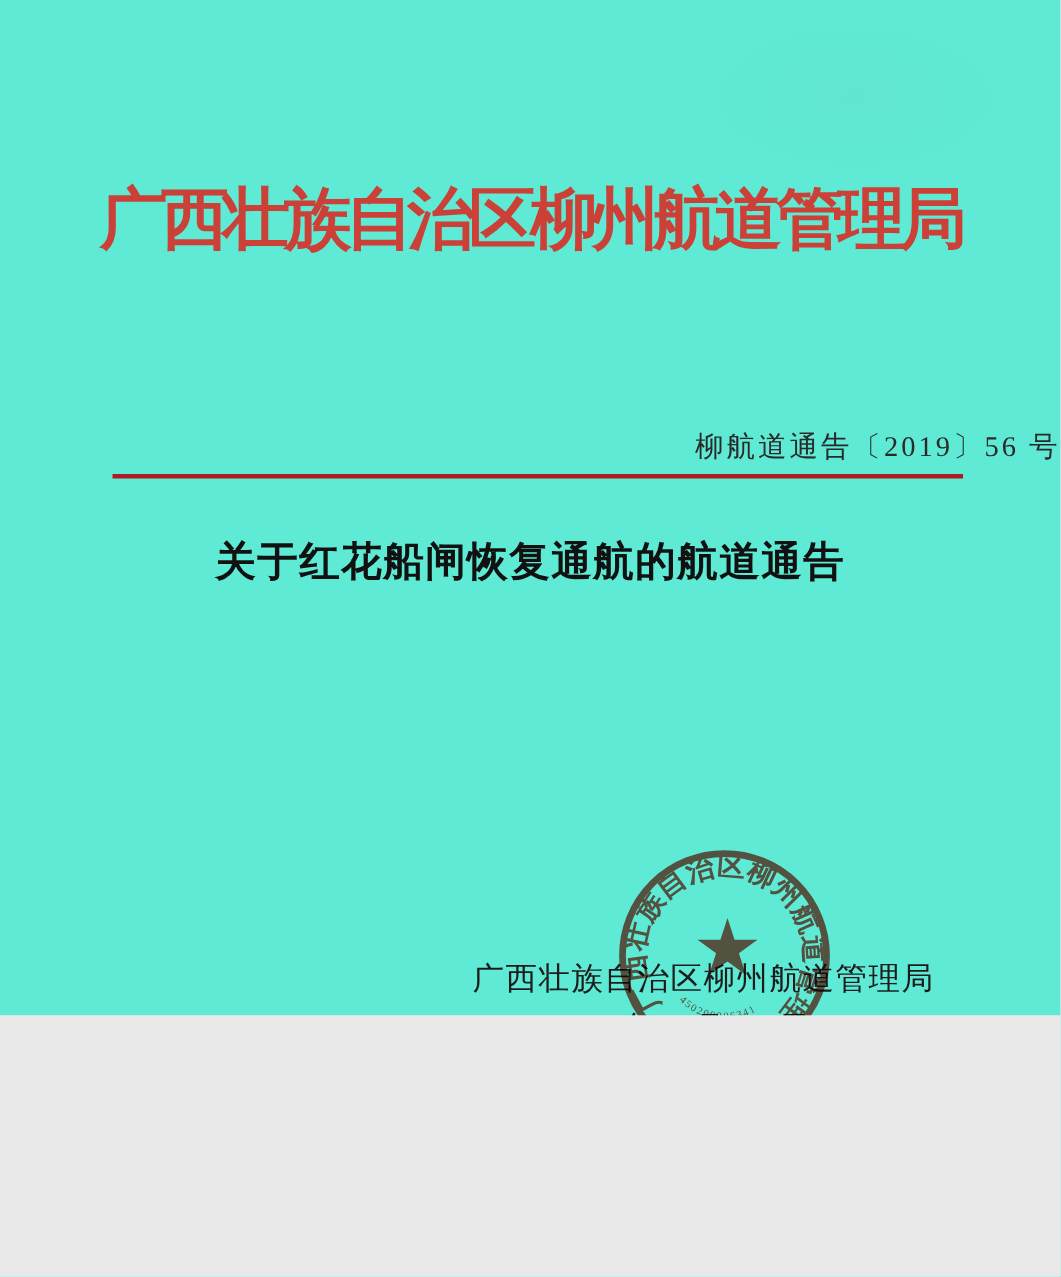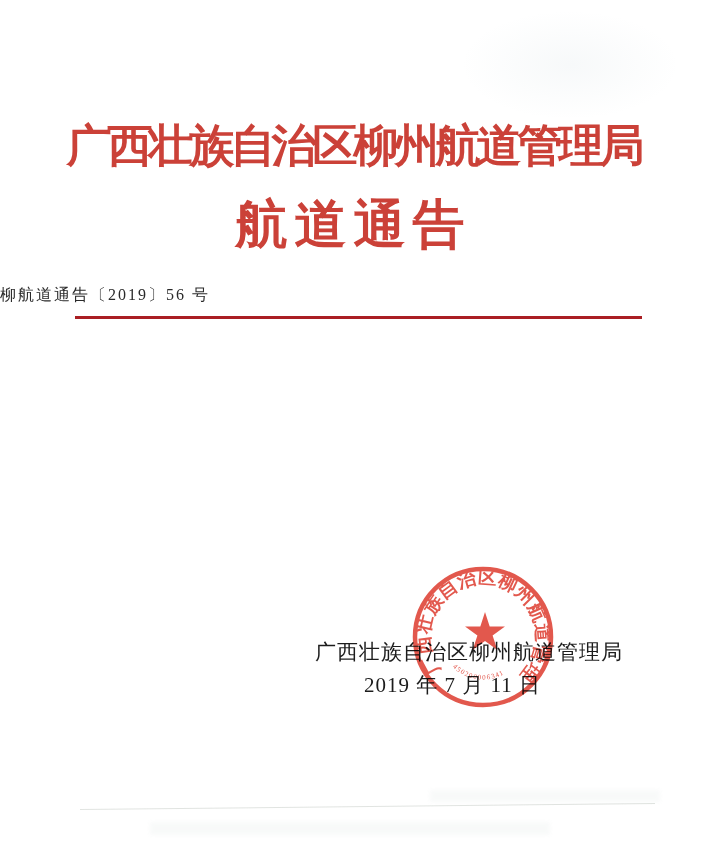--- a/index.html
+++ b/index.html
@@ -3,23 +3,23 @@
 <meta charset="utf-8">
 <style>
   html, body {
     margin: 0;
     padding: 0;
     background: #e8e8e8;
   }
   .page {
     position: relative;
     width: 707px;
-    height: 851px;
+    height: 677px;
     margin: 0 auto;
-    background: #ffffff;
+    background: #5eead4;
     overflow: hidden;
     font-family: "Liberation Serif", "DejaVu Serif", serif;
     color: #1c1c1c;
   }
 
   
   .smudge-top {
     position: absolute;
     left: 460px; top: 10px; width: 220px; height: 110px;
     background: radial-gradient(ellipse at center, rgba(140,170,180,0.07), rgba(140,170,180,0) 70%);
@@ -69,22 +69,22 @@
     font-weight: bold;
     letter-spacing: 7px;
     color: #cb4138;
     white-space: nowrap;
   }
 
   
   .doc-number {
     position: absolute;
     left: 0; right: 0; top: 285px;
-    text-align: left;
-    font-size: 16px;
+    text-align: right;
+    font-size: 19px;
     color: #2a2a2a;
     letter-spacing: 2px;
   }
   .red-rule {
     position: absolute;
     left: 75px; top: 316px;
     width: 567px; height: 3px;
     background: #aa1e23;
   }
 
@@ -160,25 +160,25 @@
 <body>
 
 <div class="page">
 
   <div class="smudge-top"></div>
   <div class="showthrough-line"></div>
   <div class="showthrough-band-1"></div>
   <div class="showthrough-band-2"></div>
 
   <div class="org-line">广西壮族自治区柳州航道管理局</div>
-  <div class="doc-type-line">航道通告</div>
 
   <div class="doc-number">柳航道通告〔2019〕56 号</div>
   <div class="red-rule"></div>
 
+  <div class="notice-title">关于红花船闸恢复通航的航道通告</div>
 
 
   <div class="sig-org">广西壮族自治区柳州航道管理局</div>
   <div class="sig-date">2019 年 7 月 11 日</div>
 
   <svg class="seal" viewBox="-80 -80 160 160" xmlns="http://www.w3.org/2000/svg">
     <circle cx="0" cy="0" r="68" fill="none" stroke="#e04a3e" stroke-width="4.5"></circle>
     <polygon fill="#e04a3e" transform="translate(2,-4)" points="0,-21 4.7,-6.47 19.97,-6.49 7.6,2.47 12.34,16.99 0,8 -12.34,16.99 -7.6,2.47 -19.97,-6.49 -4.7,-6.47"></polygon>
     <defs>
       <path id="ring-path" d="M -42 33 A 53.4 53.4 0 1 1 42 33" fill="none"></path>

